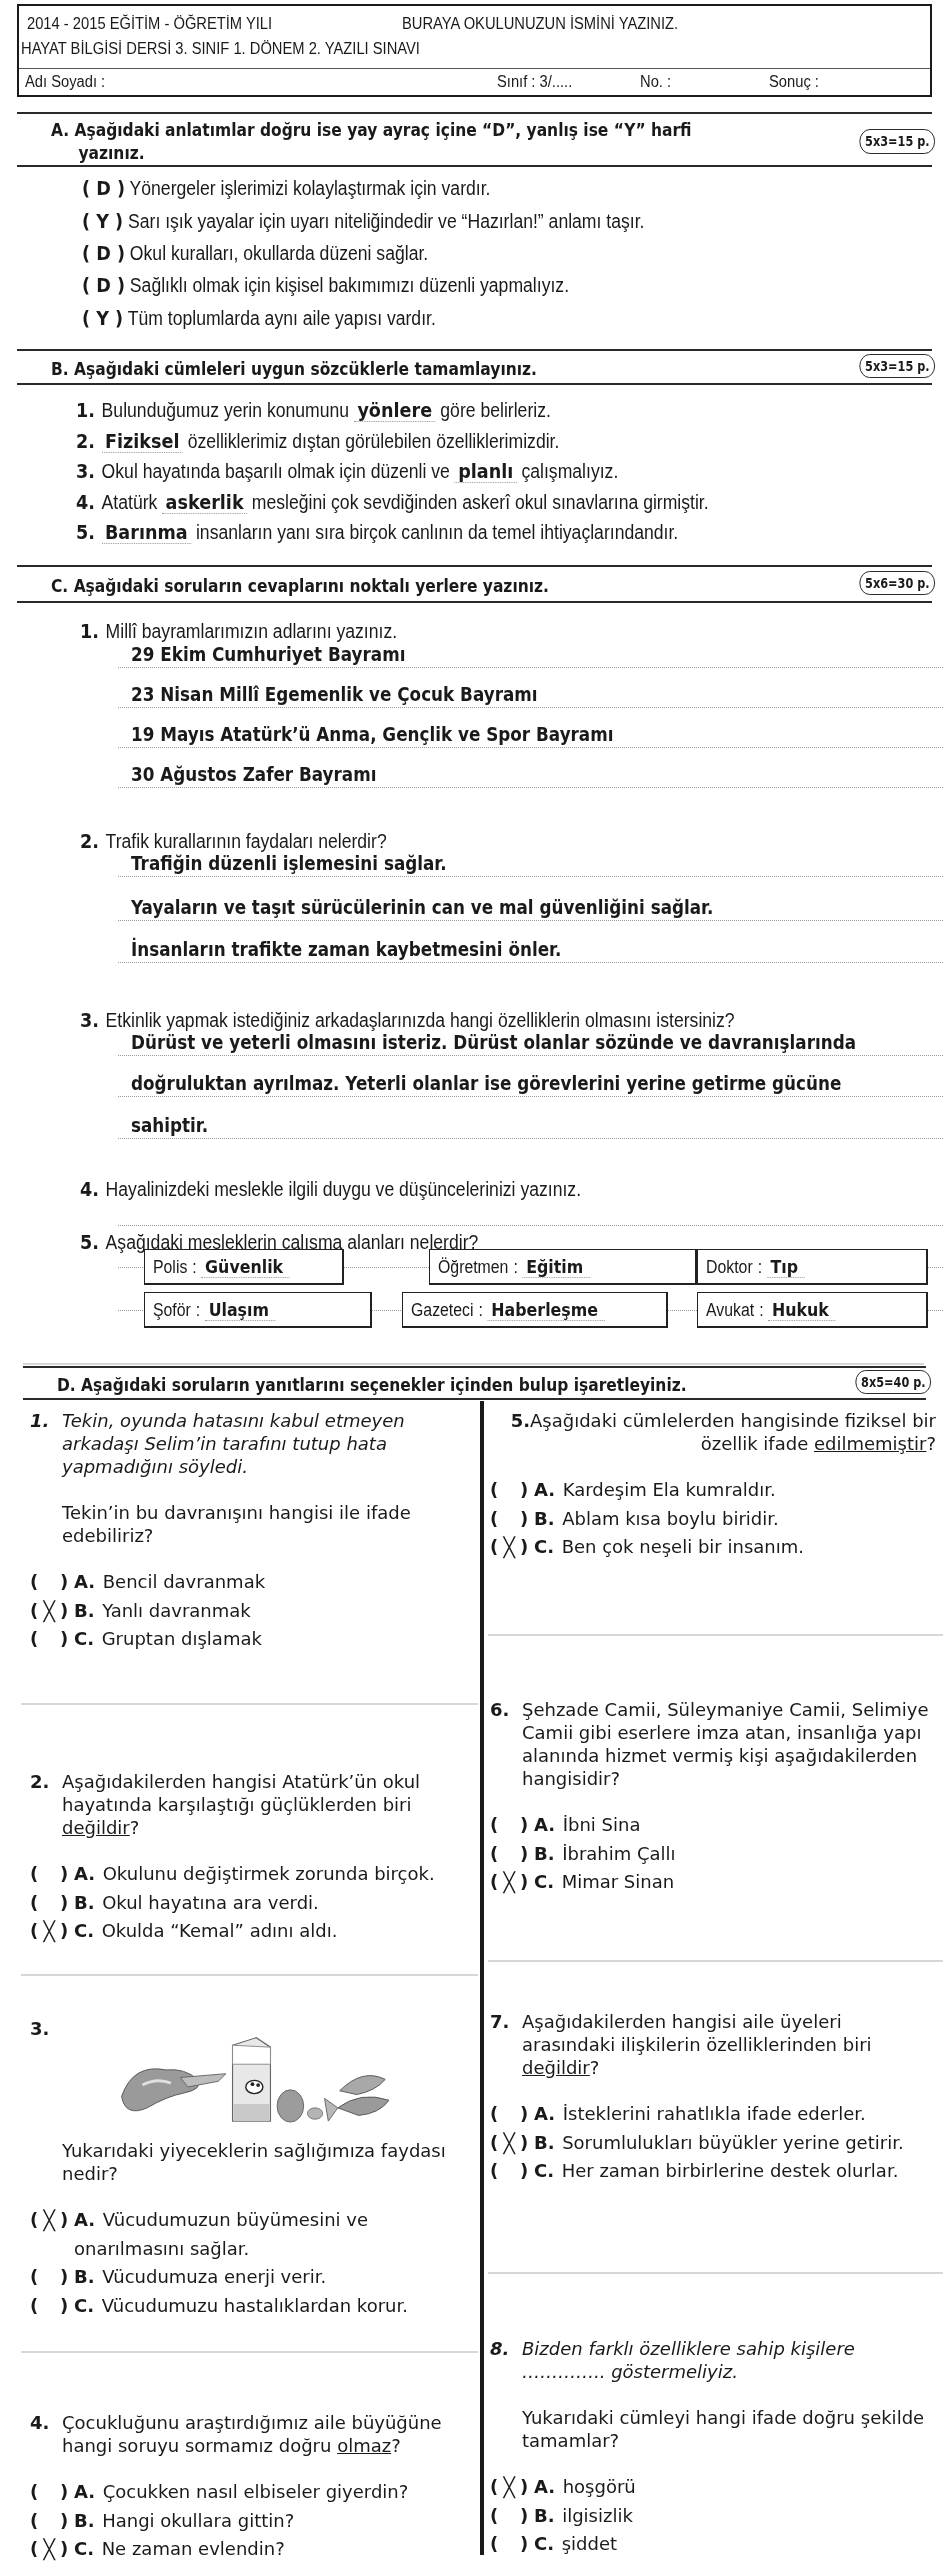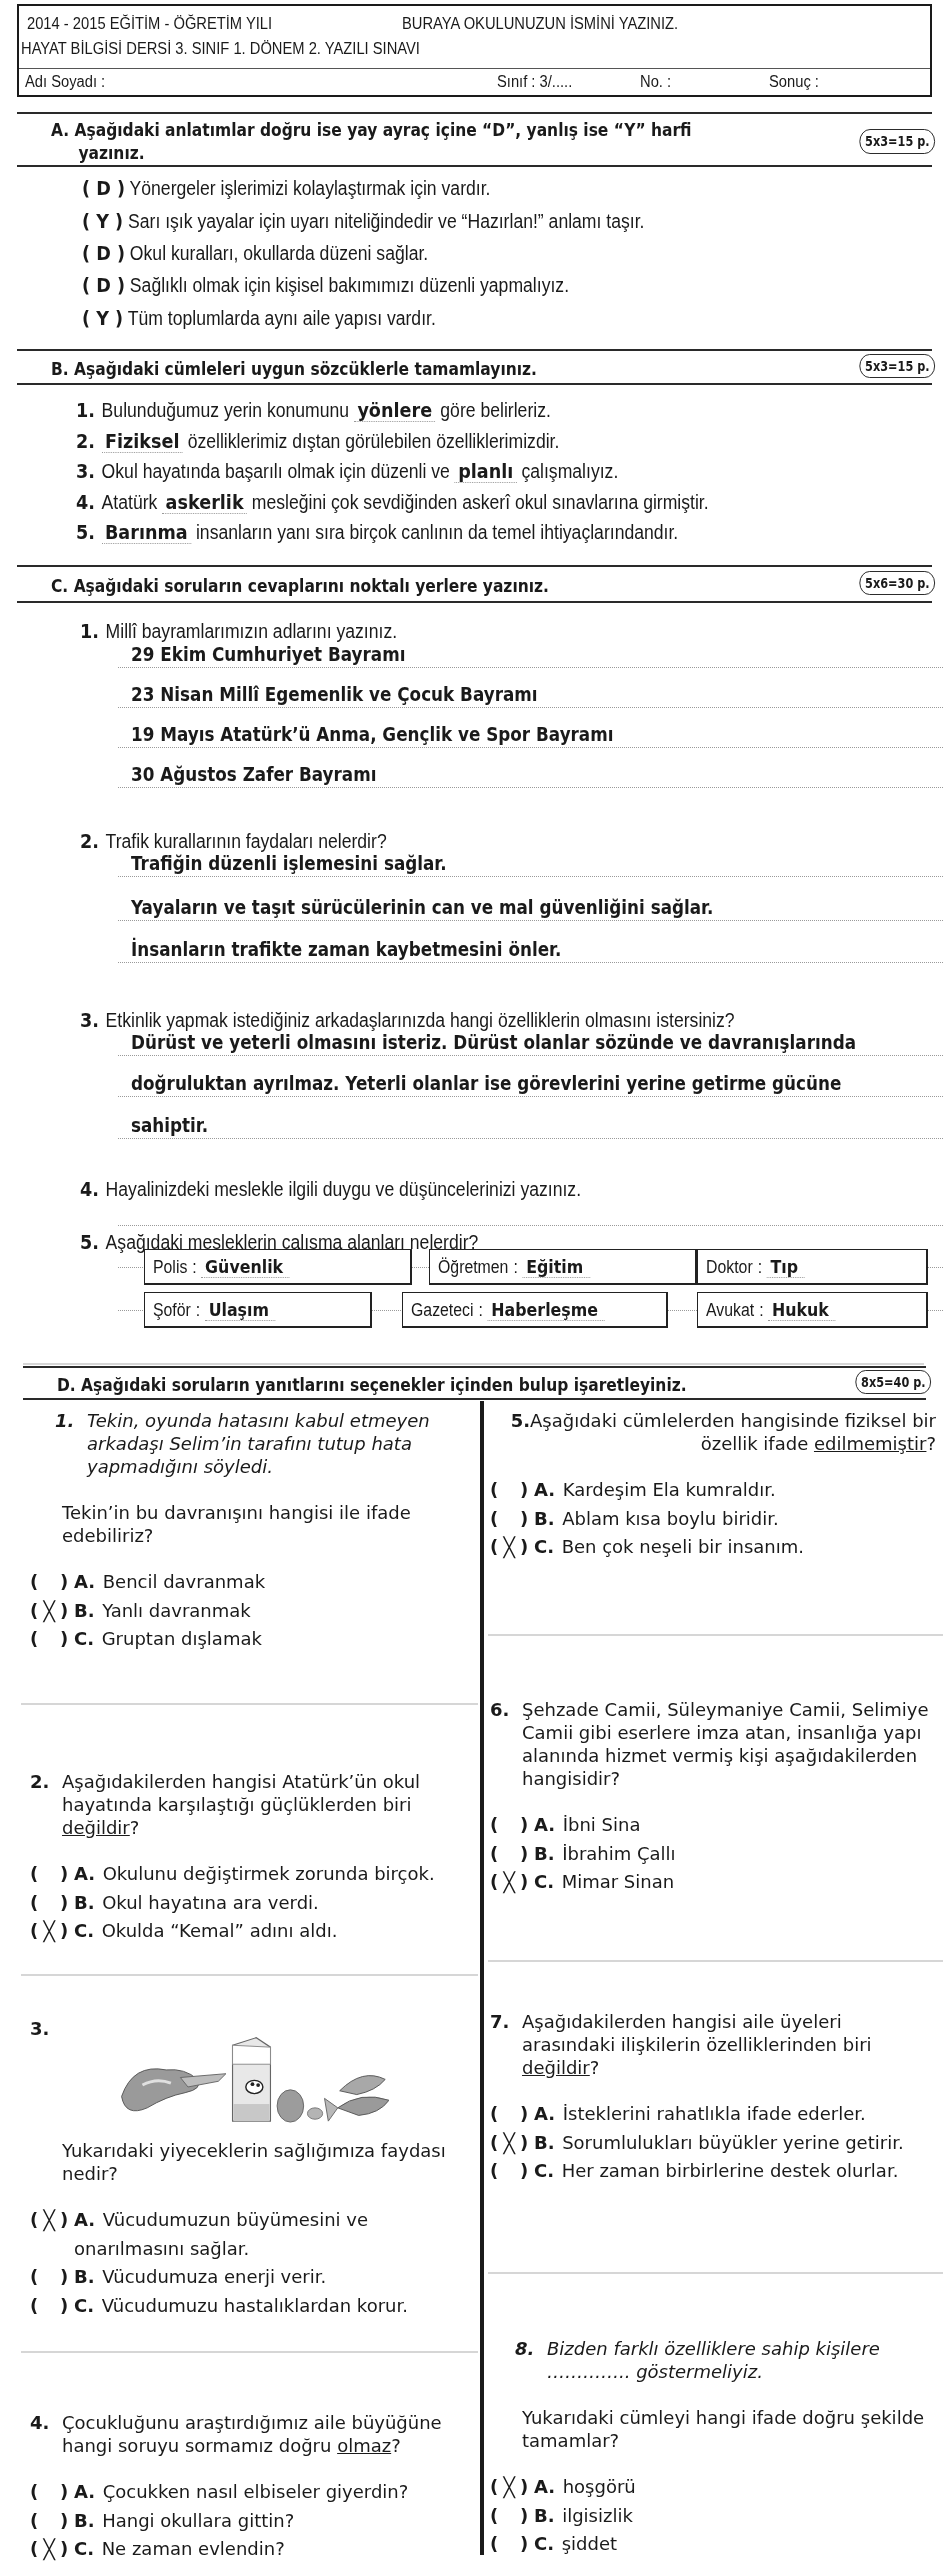--- a/index.html
+++ b/index.html
@@ -103,21 +103,21 @@
   .thin-sep { position: absolute; height: 1.9px; background: #d6d6d6; }
 
   
   #col-divider { left: 480px; top: 1401px; width: 3.8px; height: 1154px; background: #1a1a1a; }
   .mc {
     position: absolute; font-family: "DejaVu Sans", sans-serif;
     font-size: 18px; line-height: 23px; color: #1a1a1a;
   }
   .mc .stem { padding-left: 32px; text-indent: -32px; }
   .mc .stem .qnum { display: inline-block; width: 32px; text-indent: 0; font-weight: bold; }
-  .mc .stem.italic { font-style: italic; margin-left: 25px; }
+  .mc .stem.italic { font-style: italic; }
   .mc .para { padding-left: 32px; margin-top: 23px; }
   .mc .u { text-decoration: underline; }
   .mc .opts { margin-top: 21px; }
   .mc .opt { display: flex; align-items: flex-start; line-height: 28.5px; }
   .mc .paren { font-weight: bold; width: 44px; display: inline-flex; justify-content: space-between; flex: 0 0 44px; padding-right: 5.7px; }
   .mc .xmark { font-weight: normal; font-size: 19px; }
   .mc .letter { font-weight: bold; margin-right: 7.6px; }
   .mc .opt-text-wrap { display: inline-block; }
 
   #food-illustration { left: 114px; top: 2030px; width: 275px; height: 95px; }
@@ -224,21 +224,21 @@
 <div class="ans-line" style="top:1199px;">
   <span class="ans-text"></span>
 </div>
 
 <div class="q-row" style="top:1230px;">
   <span class="num">5.</span><span>Aşağıdaki mesleklerin çalışma alanları nelerdir?</span>
 </div>
 <div class="job-line" style="top:1267px;"></div>
 <div class="job-line" style="top:1310px;"></div>
 <div id="c-q5-jobs">
-    <div class="job-box" style="left: 144px; top: 1249px; width: 268px;">
+    <div class="job-box" style="left: 144px; top: 1249px; width: 200px;">
       <span class="inner">
         <span class="job-name">Polis</span>
         <span class="job-colon">:</span>
         <span class="job-val">Güvenlik</span>
       </span>
     </div>
     <div class="job-box" style="left: 402px; top: 1249px; width: 268px; margin-left: 27px;">
       <span class="inner">
         <span class="job-name">Öğretmen</span>
         <span class="job-colon">:</span>

